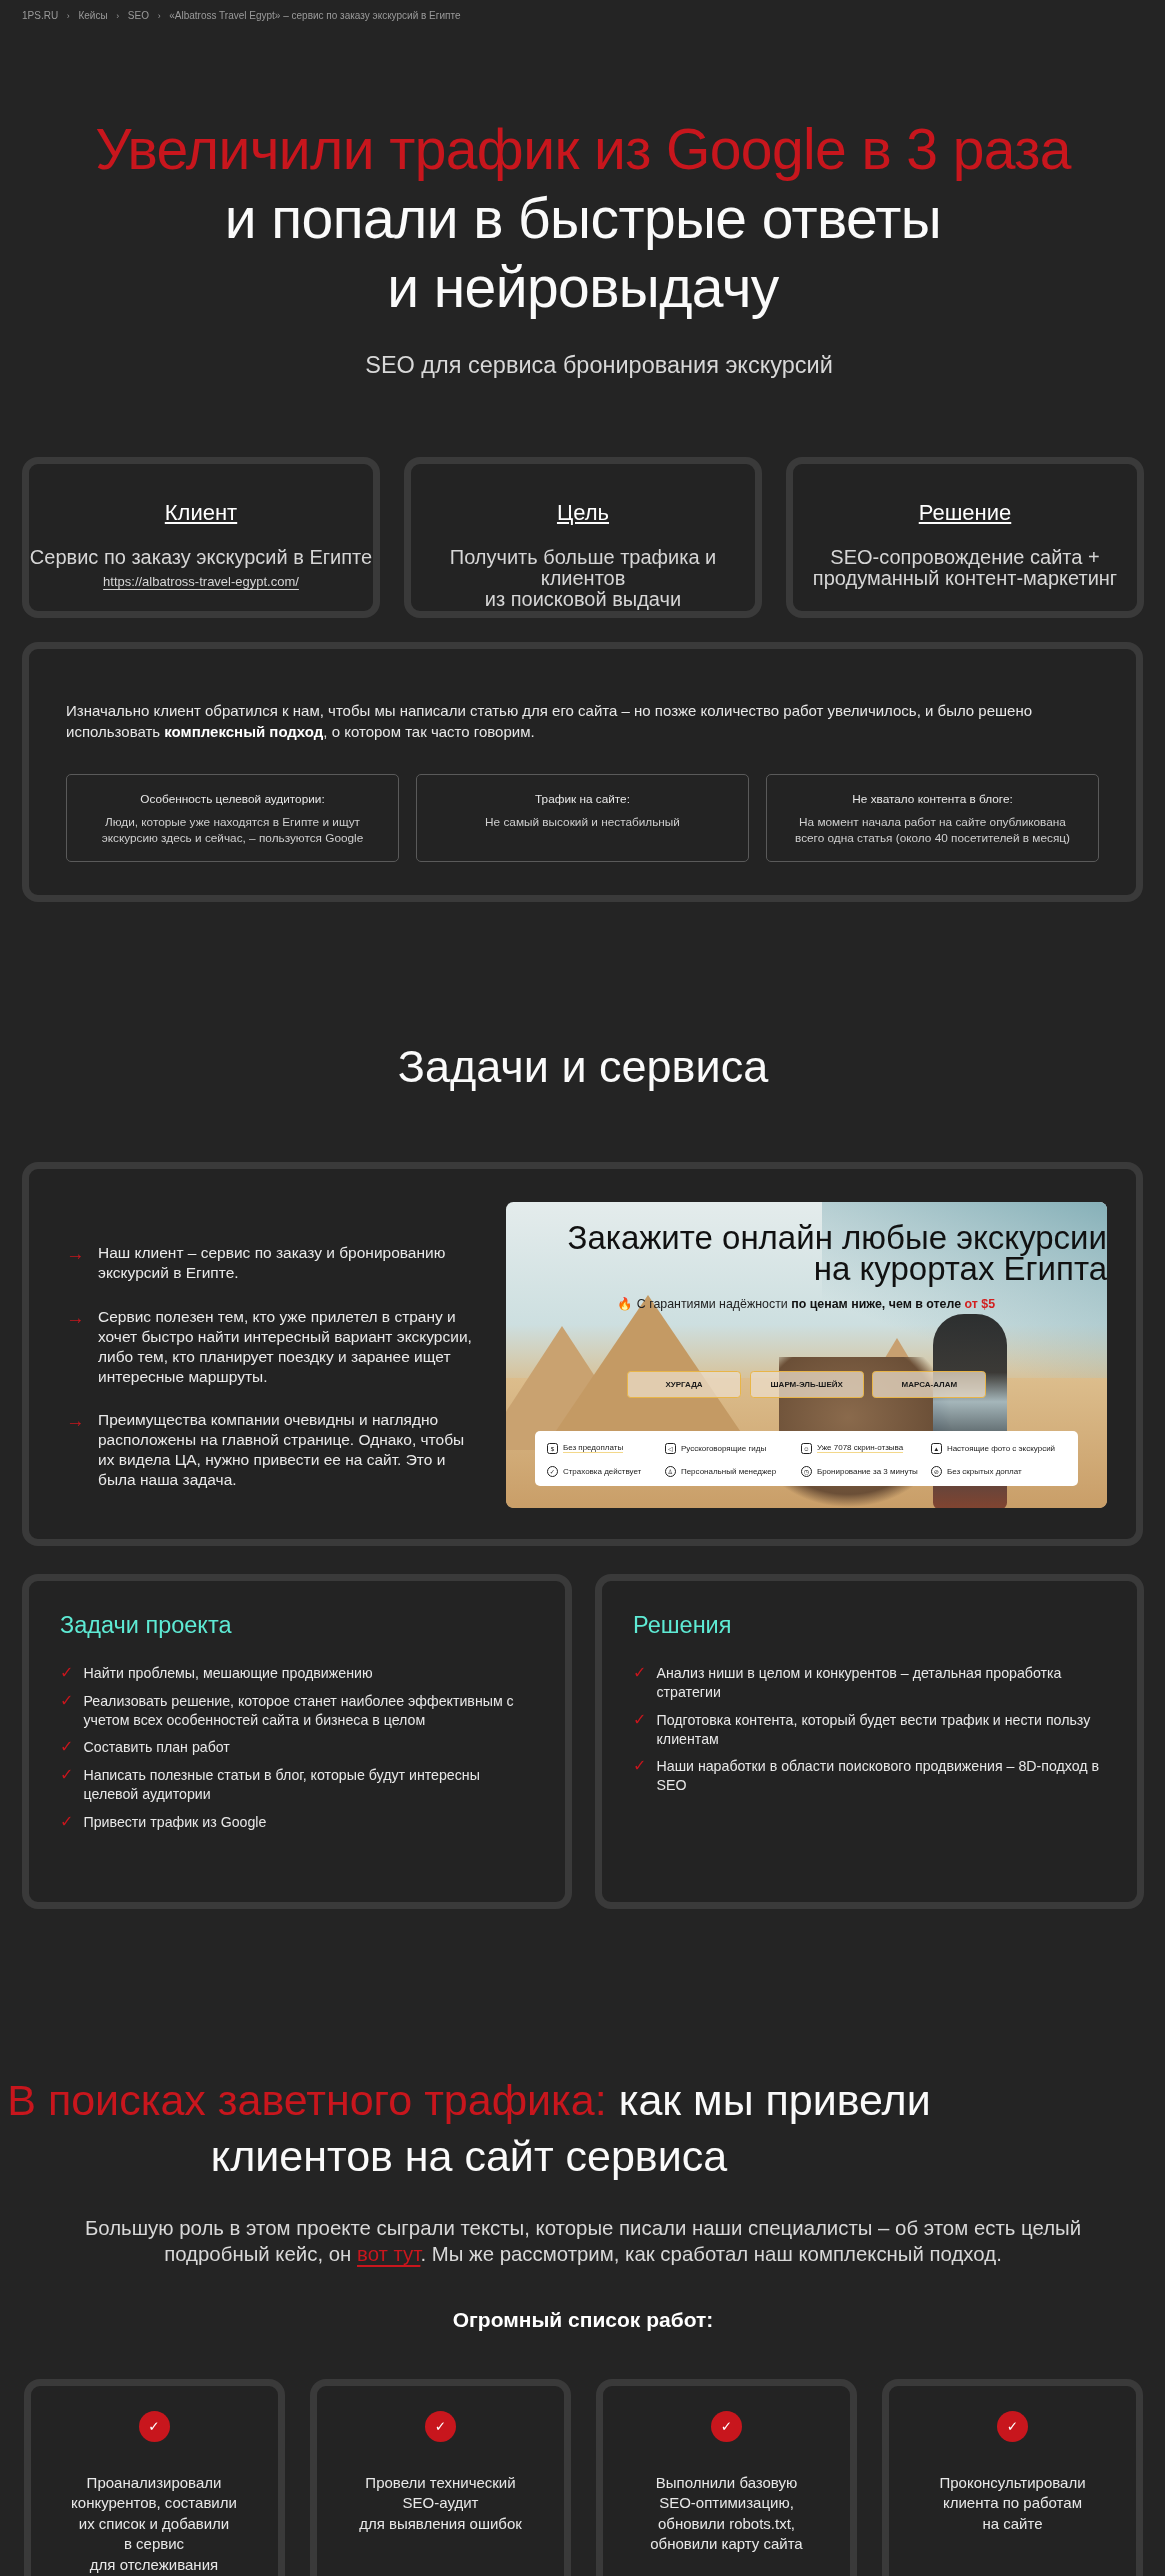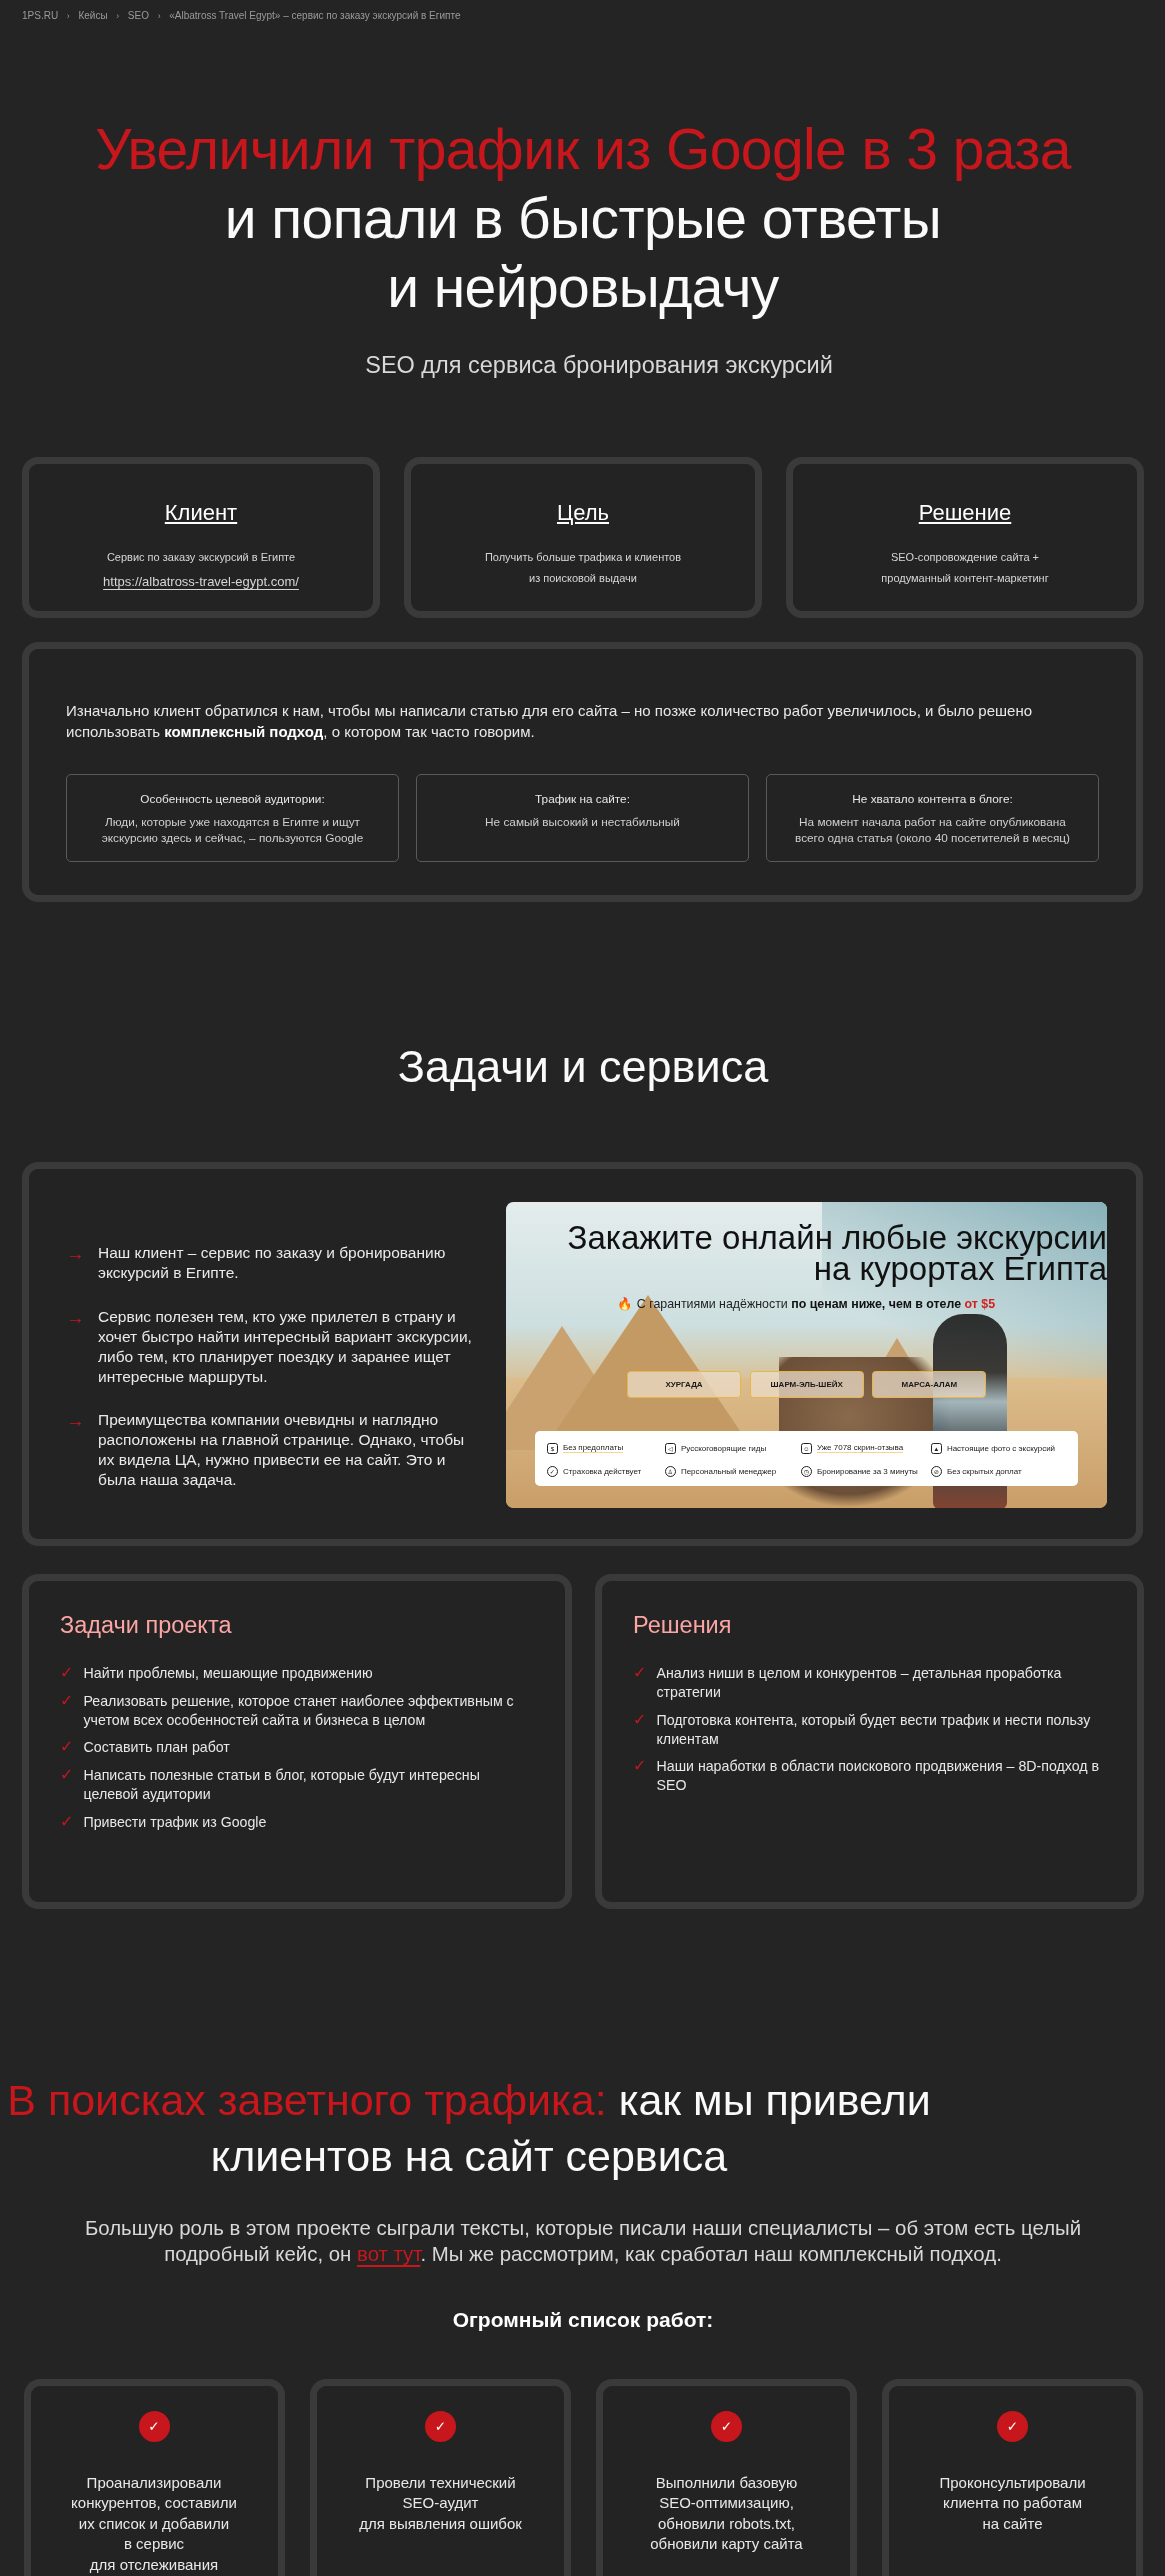--- a/index.html
+++ b/index.html
@@ -24,21 +24,21 @@
 
   
   .card {
     background: #232323;
     border: 7.4px solid #3a3a3a;
     border-radius: 16px;
   }
 
   .info-card { top: 457px; height: 161px; text-align: center; padding-top: 36px; }
   .info-card h3 { font-size: 22px; font-weight: 400; color: #fff; margin-bottom: 21px; text-decoration: underline; }
-  .info-card p { font-size: 11px; color: #d6d6d6; line-height: 21px; }
+  .info-card p { font-size: 20px; color: #d6d6d6; line-height: 21px; }
   .info-card a { display: inline-block; margin-top: 6.2px; font-size: 13px; color: #d6d6d6; text-decoration: underline; text-underline-offset: 3.1px; }
 
   .intro-card { left: 22px; top: 642px; width: 1121px; height: 260px; padding: 51px 37px 0 37px; }
   .intro-text { font-size: 15px; line-height: 21px; color: #e8e8e8; width: 1016px; }
   .intro-text b { color: #fff; }
   .mini-cards { display: flex; gap: 17px; margin-top: 32px; border-radius: 29px; }
   .mini {
     width: 333px; height: 88px; border: 0.9px solid #5a5a5a; border-radius: 5px;
     text-align: center; padding-top: 17.3px;
   }
@@ -75,21 +75,21 @@
   .mock .feat {
     position: absolute; left: 28.5px; top: 229px; width: 543px; height: 55px; background: #fff; border-radius: 5px;
     display: grid; grid-template-columns: 118px 136px 130px 159px; grid-template-rows: 22px 22px; padding: 6.2px 0 0 12.4px; row-gap: 1.2px;
   }
   .mock .f { display: flex; align-items: center; gap: 5px; font-size: 8px; color: #222; white-space: nowrap; }
   .mock .f .ic { width: 11px; height: 11px; border: 0.9px solid #222; border-radius: 2.5px; display: inline-block; flex: none; font-size: 6.2px; line-height: 9.3px; text-align: center; }
   .mock .f .ic.round { border-radius: 50%; }
   .mock .f u { text-decoration: none; border-bottom: 1.2px solid #f3d88a; }
 
   .half-card { top: 1574px; height: 335px; padding: 31px 31px; }
-  .half-card h3 { font-size: 23.5px; font-weight: 400; color: #fca5a5; margin-bottom: 25px; }
+  .half-card h3 { font-size: 23.5px; font-weight: 400; color: #5eead4; margin-bottom: 25px; }
   .check-item { display: flex; margin-bottom: 8.7px; }
   .check-item .ck { width: 23.5px; flex: none; color: #c8161d; font-size: 16px; line-height: 18.6px; }
   .check-item .txt { font-size: 14.2px; line-height: 19px; color: #e8e8e8; }
 
   .sec2-title { left: 0; width: 938px; top: 2072px; text-align: center; font-size: 43px; line-height: 56px; font-weight: 400; color: #fafafa; }
   .sec2-title .r { color: #c8161d; }
   .sec2-text { left: 37px; width: 1092px; top: 2215px; text-align: center; font-size: 20.4px; line-height: 26px; color: #d8d8d8; }
   .sec2-text a { color: #c8161d; text-decoration: underline; text-underline-offset: 3.7px; }
   .list-title { left: 0; width: 1166px; top: 2308px; text-align: center; font-size: 21px; color: #fff; font-weight: 700; }
 

